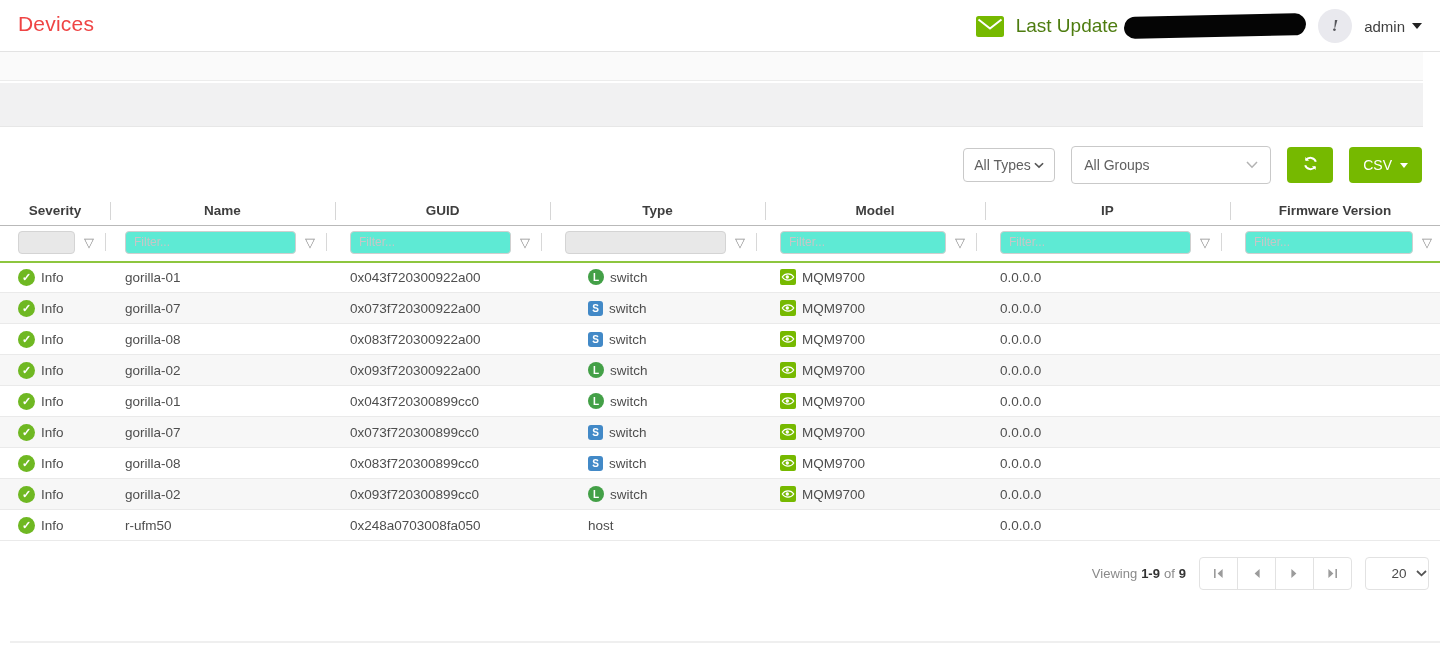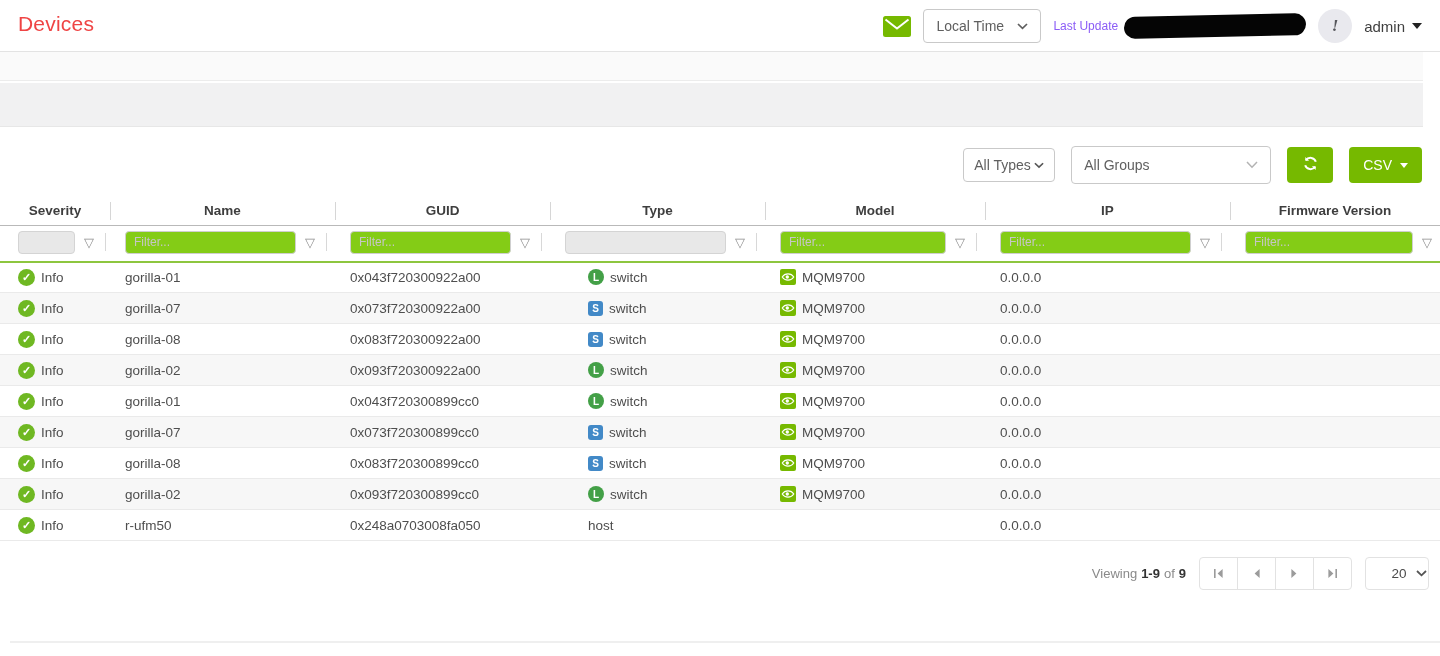--- a/index.html
+++ b/index.html
@@ -11,21 +11,21 @@
   .page-title { position:absolute; left:18px; top:12px; font-size:21px; font-weight:400; color:#ef4444; letter-spacing:.2px; }
   .topbar-right { position:absolute; right:18px; top:0; height:52px; display:flex; align-items:center; gap:12px; }
 
   .mail-icon { display:flex; align-items:center; cursor:pointer; }
 
   .select-box { display:flex; align-items:center; justify-content:space-between; background:#fff;
     border:1px solid #c9c9c9; border-radius:4px; height:34px; padding:0 12px; color:#5f5f5f;
     font-size:14px; cursor:pointer; }
   .tz-select { width:118px; }
 
-  .last-update { font-size:12px; color:#8b5cf6; white-space:nowrap; }
+  .last-update { font-size:19px; color:#4d7c0f; white-space:nowrap; }
   .redaction { width:182px; height:22px; background:#050505; border-radius:12px; transform:rotate(-1.2deg); margin-left:-6px; }
 
   .help-circle { width:34px; height:34px; border-radius:50%; background:#e9e9ee; color:#55565b;
     font-size:17px; font-style:italic; font-weight:600; display:flex; align-items:center; justify-content:center;
     font-family:"Liberation Serif", serif; cursor:pointer; }
 
   .user-menu { display:flex; align-items:center; gap:7px; font-size:15px; color:#3f3f3f; cursor:pointer; }
   .caret-solid { width:0; height:0; border-left:5px solid transparent; border-right:5px solid transparent; border-top:6px solid #222; }
 
   
@@ -44,21 +44,21 @@
 
   
   table { width:100%; border-collapse:collapse; table-layout:fixed; margin-top:13px; }
   thead th { height:28px; font-size:13.5px; font-weight:700; color:#3e3e3e; text-align:center; position:relative; }
   thead th:not(:first-child)::before { content:""; position:absolute; left:0; top:5px; height:18px; width:1px; background:#d6d6d6; }
 
   tr.filter-row td { border-top:1px solid #b9b9b9; border-bottom:2px solid #8dc63f; padding:5px 8px 7px 15px; }
   tr.filter-row td:first-child { padding-left:18px; }
   .filter-cell { display:flex; align-items:center; gap:9px; }
   .filter-cell input { flex:1; min-width:0; height:23px; border:1px solid #cfcfcf; border-radius:4px;
-    padding:0 8px; font-size:12px; color:#555; font-family:inherit; background:#84cc16; }
+    padding:0 8px; font-size:12px; color:#555; font-family:inherit; background:#5eead4; }
   .filter-cell input::placeholder { color:#c6c6c6; }
   .filter-cell input.muted { background:#e8e8e8; border-color:#d4d4d4; }
   .filter-cell input.w-narrow { flex:0 0 57px; }
   .funnel { color:#8e8e8e; font-size:13px; line-height:1; cursor:pointer; flex:0 0 auto; }
   .col-divider { flex:0 0 1px; height:18px; background:#d8d8d8; margin-left:2px; }
 
   tbody td { height:31px; border-bottom:1px solid #eaeaea; font-size:13.5px; color:#4e4e4e; padding-left:15px; vertical-align:middle; white-space:nowrap; overflow:hidden; }
   tbody tr:nth-child(even) { background:#f7f7f7; }
   tbody td.c-sev { padding-left:18px; }
   tbody td.c-type { padding-left:38px; }
@@ -93,28 +93,20 @@
 
   <header class="topbar">
     <h1 class="page-title">Devices</h1>
     <div class="topbar-right">
       <span class="mail-icon">
         <svg width="28" height="21" viewBox="0 0 28 21">
           <rect width="28" height="21" rx="2.5" fill="#76b900"></rect>
           <path d="M2.5 3.5 L14 12.5 L25.5 3.5" fill="none" stroke="#fff" stroke-width="2"></path>
         </svg>
       </span>
-      <div class="select-box tz-select">
-        <span>Local Time</span>
-        <span class="chev">
-          <svg width="11" height="7" viewBox="0 0 11 7">
-              <path d="M1 1l4.5 4.3L10 1" stroke="#5f5f5f" stroke-width="1.7" fill="none"></path>
-            </svg>
-        </span>
-      </div>
       <span class="last-update">Last Update</span>
       <span class="redaction"></span>
       <span class="help-circle">!</span>
       <span class="user-menu">
         <span>admin</span>
         <span class="caret-solid"></span>
       </span>
     </div>
   </header>
 

